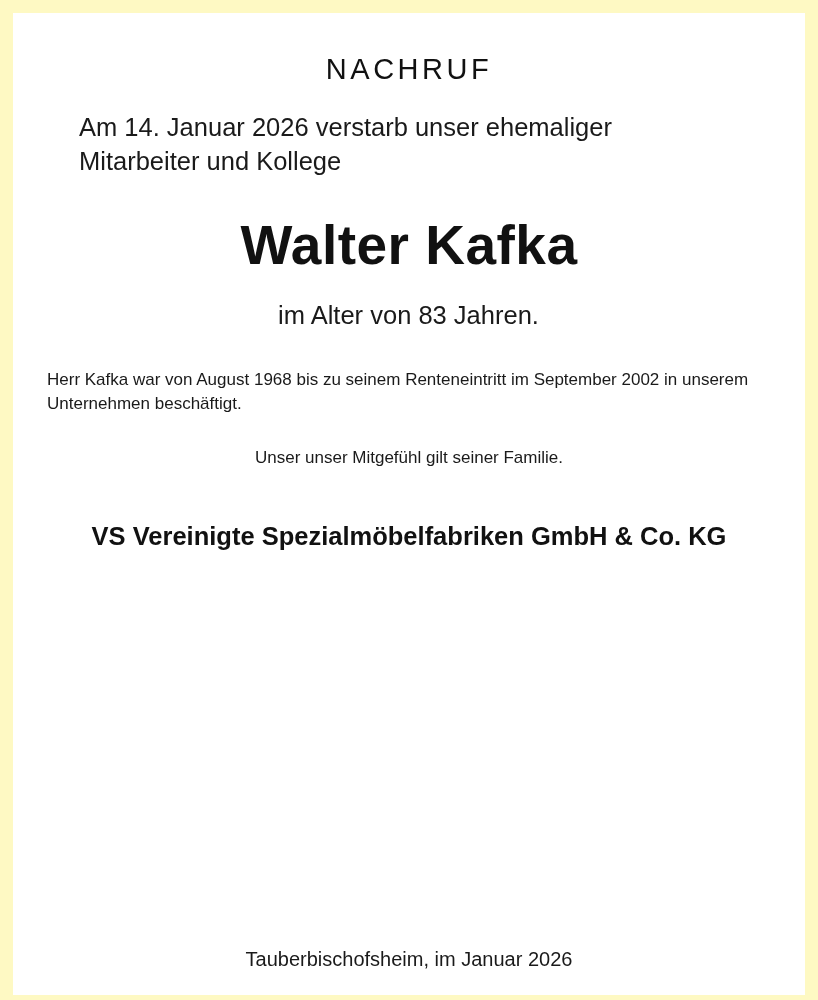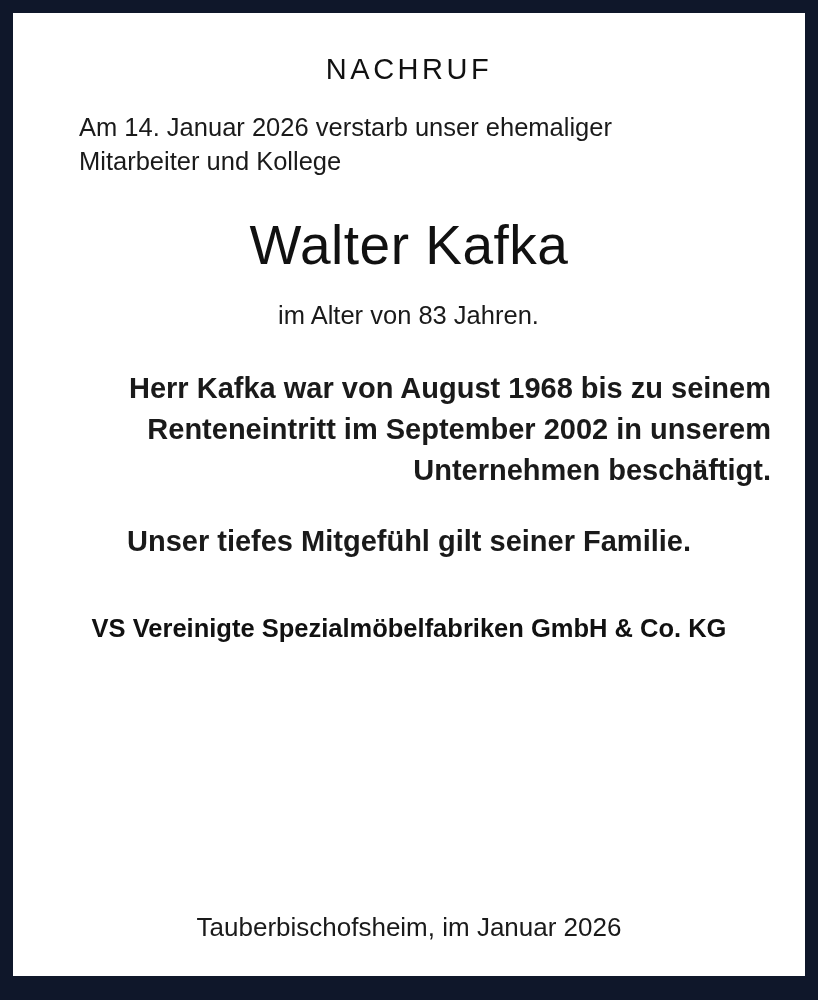--- a/index.html
+++ b/index.html
@@ -10,22 +10,22 @@
   body {
     width: 818px;
     height: 1000px;
     font-family: "Liberation Sans", sans-serif;
     color: #1a1a1a;
   }
   .obituary {
     width: 818px;
     height: 1000px;
     box-sizing: border-box;
-    background: #0f172a;
-    padding: 13px 13px 24px 13px;
+    background: #fef9c3;
+    padding: 13px 13px 5px 13px;
   }
   .inner {
     width: 100%;
     height: 100%;
     box-sizing: border-box;
     background: #ffffff;
     display: flex;
     flex-direction: column;
     align-items: center;
     padding: 30px 34px 24px 34px;
@@ -40,57 +40,56 @@
   }
   .lead {
     font-size: 25.5px;
     line-height: 1.35;
     color: #1a1a1a;
     margin: 0 0 16px 0;
     max-width: 660px;
   }
   .name {
     font-size: 55px;
-    font-weight: 400;
+    font-weight: 700;
     letter-spacing: 0.5px;
     color: #111111;
     margin: 22px 0 26px 0;
     line-height: 1.05;
   }
   .age {
     font-size: 25.5px;
     text-align: center;
     color: #1a1a1a;
     margin: 0 1px 38px 0;
   }
   .para {
-    font-size: 29px;
+    font-size: 17px;
     line-height: 1.42;
-    text-align: right;
+    text-align: left;
     color: #1a1a1a;
     margin: 0 0 30px 0;
     max-width: 730px;
-    font-weight: bold;
   }
   .para.last {
     margin-bottom: 48px;
   }
   .company {
     font-size: 25.5px;
     font-weight: 700;
     line-height: 1.42;
     color: #111111;
     margin: 0 0 56px 0;
     max-width: 740px;
   }
   .place {
-    font-size: 26px;
+    font-size: 20px;
     text-align: center;
     color: #1a1a1a;
-    margin: 9px;
+    margin: 0;
   }
   .spacer {
     flex: 1 1 auto;
   }
 </style>
 </head>
 <body>
 
 <div class="obituary">
   <div class="inner">
@@ -99,21 +98,21 @@
 
     <div class="lead">Am 14. Januar 2026 verstarb unser ehemaliger Mitarbeiter und Kollege</div>
 
     <div class="name">Walter Kafka</div>
 
     <div class="age">im Alter von 83 Jahren.</div>
 
     <div class="para">Herr Kafka war von August 1968 bis zu seinem Renteneintritt im September 2002 in unserem Unternehmen beschäftigt.</div>
 
 
-    <div class="para last">Unser tiefes Mitgefühl gilt seiner Familie.</div>
+    <div class="para last">Unser unser Mitgefühl gilt seiner Familie.</div>
 
     <div class="company">
       <div>VS Vereinigte Spezialmöbelfabriken GmbH &amp; Co. KG</div>
     </div>
 
     <div class="spacer"></div>
 
     <div class="place">Tauberbischofsheim, im Januar 2026</div>
 
   </div>

